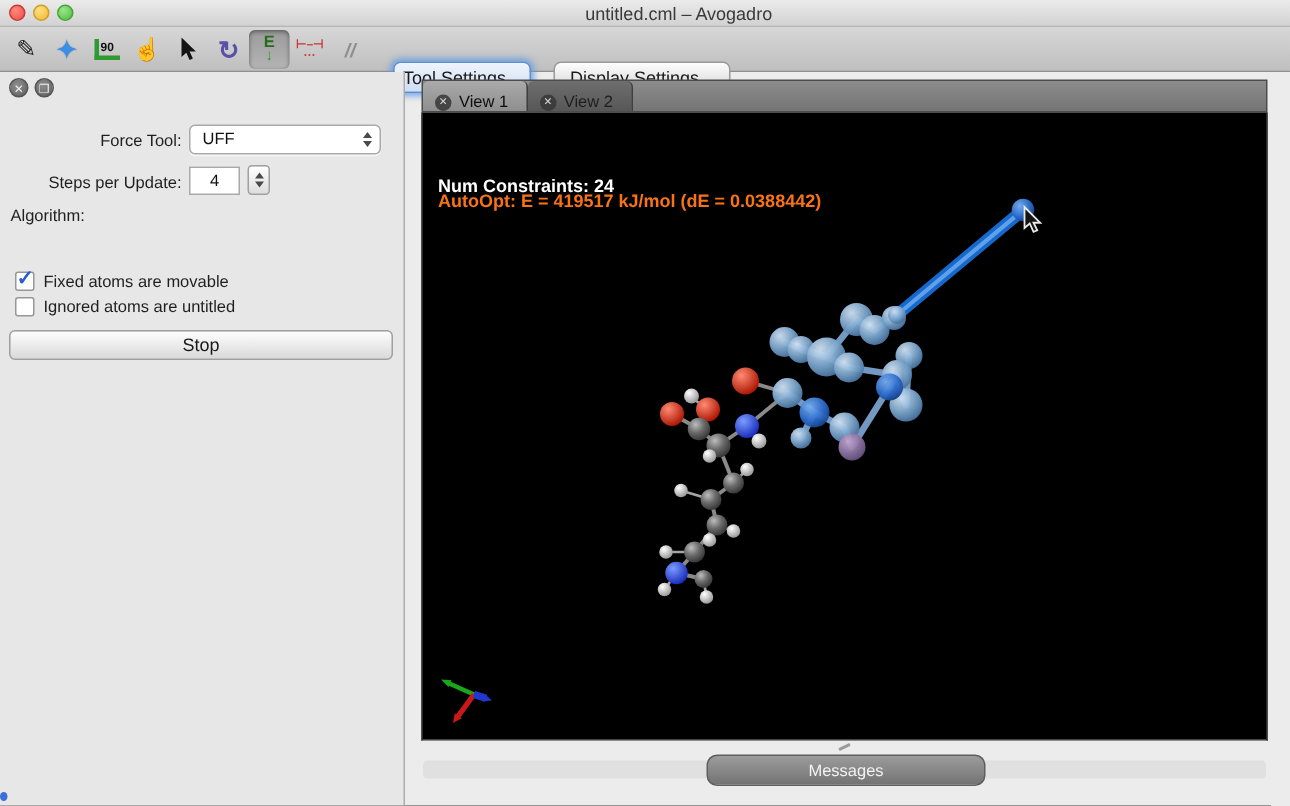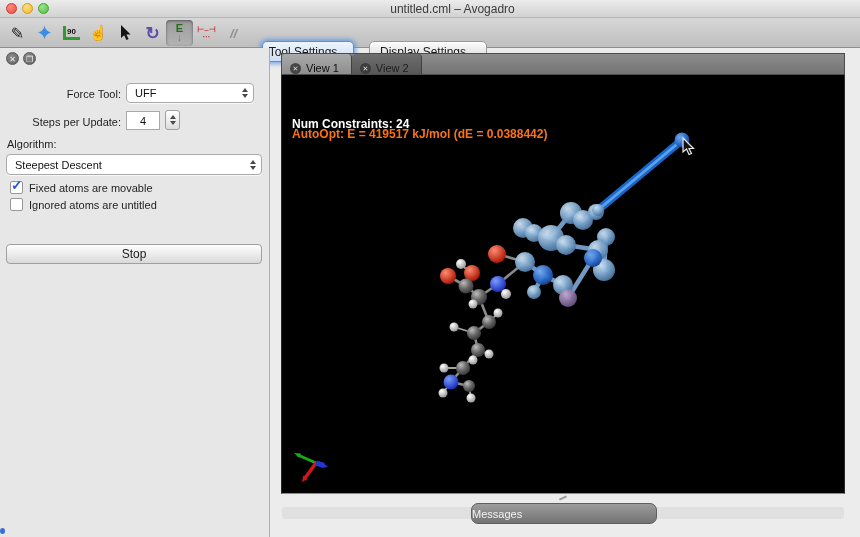--- a/index.html
+++ b/index.html
@@ -71,21 +71,21 @@
     font-size:11px; color:#111; }
   .stepper { position:absolute; width:15px; height:20px; background:linear-gradient(#fff,#ddd);
     border:1px solid #a0a0a0; border-radius:3px; display:flex; flex-direction:column;
     align-items:center; justify-content:center; gap:2px; }
   .checkrow { position:absolute; left:10px; display:flex; align-items:center; gap:6px; }
   .checkbox { width:13px; height:13px; background:#fff; border:1px solid #979797; border-radius:2px;
     position:relative; }
   .checkbox .mark { position:absolute; left:0px; top:-5px; color:#2b5bd0; font-size:14px; font-weight:bold; }
   .stop-btn { position:absolute; left:6px; top:172px; width:256px; height:20px;
     background:linear-gradient(#fefefe,#d9d9d9); border:1px solid #9f9f9f; border-radius:4px;
-    font-size:12px; color:#1a1a1a; text-align:center; font-family:"Liberation Sans", sans-serif;margin-top:24px; }
+    font-size:12px; color:#1a1a1a; text-align:center; font-family:"Liberation Sans", sans-serif; }
 
   
   .main { position:absolute; left:281px; top:53px; width:564px; height:480px; }
   .tabbar { position:absolute; left:0; top:0; width:564px; height:22px;
     background:linear-gradient(#8c8c8c,#747474); border:1px solid #4c4c4c;
     display:flex; align-items:stretch; }
   .tab { display:flex; align-items:flex-end; gap:5px; padding:0 12px 0 8px; font-size:11px;
     border-right:1px solid #3f3f3f; border-top-left-radius:4px; border-top-right-radius:4px; }
   .tab.active { background:linear-gradient(#aaaaaa,#8e8e8e); color:#0d0d0d; }
   .tab.inactive { background:linear-gradient(#6e6e6e,#575757); color:#1e1e1e; }
@@ -95,21 +95,21 @@
     border-left:1px solid #2a2a2a; border-right:1px solid #2a2a2a; border-bottom:1px solid #8a8a8a; }
   .ov1 { position:absolute; left:10px; top:8px; color:#f97316; font-size:12px; font-weight:bold;margin-top:44px; }
   .ov2 { position:absolute; left:10px; top:42px; color:#fff; font-size:12px; font-weight:bold; }
   .mol-svg { position:absolute; left:0; top:0; }
 
   
   .msg-track { position:absolute; left:1px; top:454px; width:562px; height:12px;
     background:#e0e0e0; border-radius:3px; }
   .msg-btn { position:absolute; left:190px; top:450px; width:186px; height:21px;
     background:linear-gradient(#9c9c9c,#737373); border:1px solid #5e5e5e; border-radius:7px;
-    color:#f2f2f2; font-size:11px; line-height:20px; }
+    color:#f2f2f2; font-size:11px; text-align:center; line-height:20px; }
   .msg-handle { position:absolute; left:278px; top:444px; width:8px; height:0;
     border-top:2px solid #9a9a9a; transform:rotate(-25deg); }
   .grip-dot { position:absolute; left:0px; top:528px; width:5px; height:6px;
     background:#3a6fd8; border-radius:50%; }
 </style>
 </head>
 <body>
 
 <div class="window">
 
@@ -180,27 +180,20 @@
     </div>
 
     <span class="fieldrow-label" style="left:0; top:68px;">Steps per Update:</span>
     <div class="spinbox" style="left:126px; top:63px; width:34px; height:19px; line-height:18px;">4</div>
     <div class="stepper" style="left:165px; top:62px;">
       <span class="arr-up"></span>
       <span class="arr-dn"></span>
     </div>
 
     <span style="position:absolute; left:7px; top:90px;">Algorithm:</span>
-    <div class="dropdown" style="left:6px; top:106px; width:256px; height:21px;">
-      <span class="dd-text" style="top:4px;">Steepest Descent</span>
-      <span class="dd-arrows">
-          <span class="arr-up"></span>
-          <span class="arr-dn"></span>
-        </span>
-    </div>
 
     <div class="checkrow" style="top:133px;">
       <span class="checkbox">
         <span class="mark">✓</span>
       </span>
       <span>Fixed atoms are movable</span>
     </div>
     <div class="checkrow" style="top:150px;">
       <span class="checkbox">
         <span class="mark"></span>

